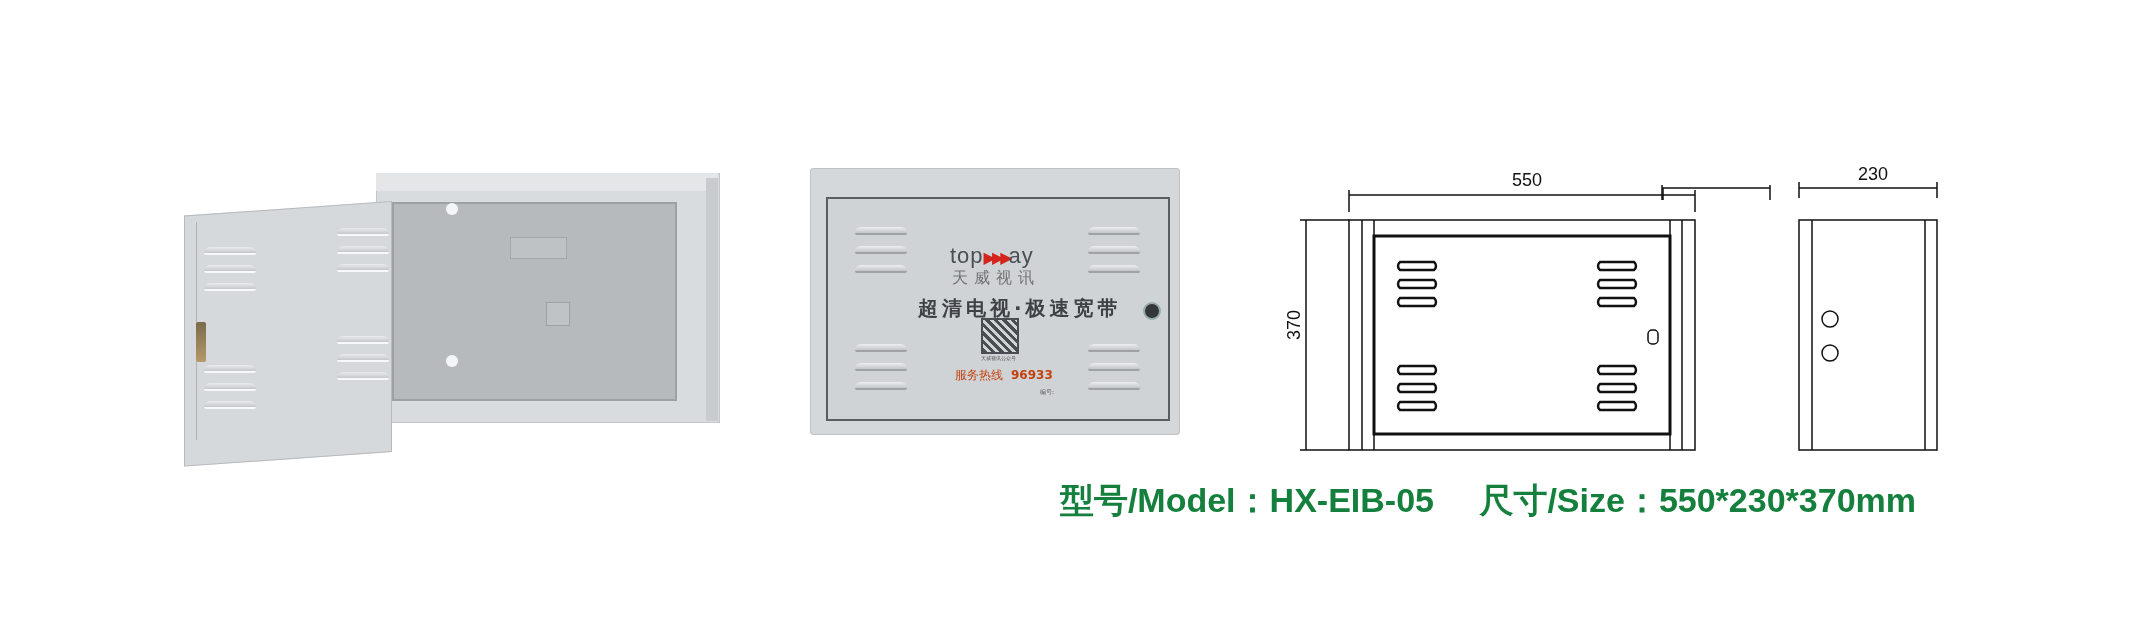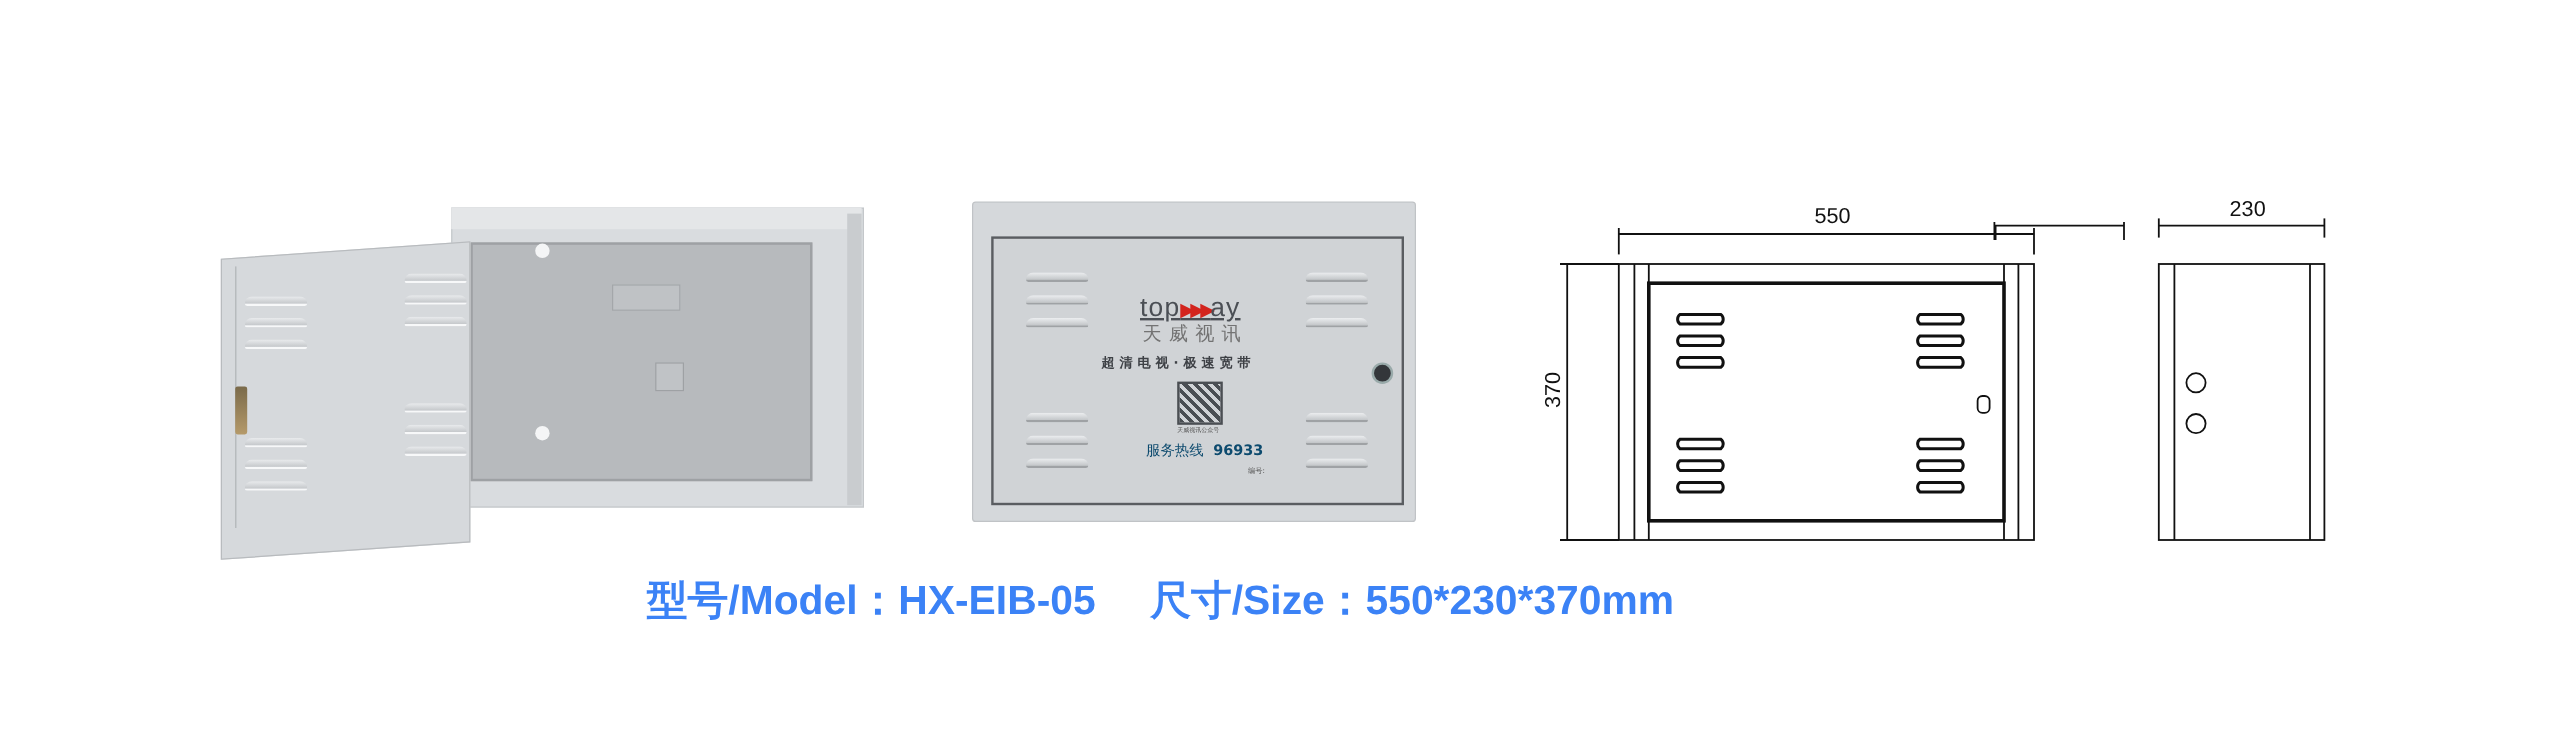--- a/index.html
+++ b/index.html
@@ -14,33 +14,33 @@
   .door-inner{left:196px;top:222px;width:184px;height:218px;border-left:1px solid #b0b3b6;}
   .slot{height:6px;width:52px;border-radius:6px 6px 2px 2px;background:linear-gradient(#e9ebed,#c5c8cb);border-bottom:2px solid #f7f8f9;}
   .knob{width:12px;height:12px;border-radius:50%;background:#f4f5f6;}
   .plate{left:510px;top:237px;width:55px;height:20px;border:1px solid #a4a7aa;background:#bfc2c5;}
   .sq{left:546px;top:302px;width:22px;height:22px;border:1px solid #9ea1a4;background:#c0c3c6;}
   .lock{left:196px;top:322px;width:10px;height:40px;background:linear-gradient(#7a6a4a,#b59a6a);border-radius:2px;}
   
   .box{left:810px;top:168px;width:368px;height:265px;background:#d5d8db;border:1px solid #c0c3c6;border-radius:3px;}
   .box-door{left:826px;top:197px;width:340px;height:220px;background:#d0d3d6;border:2px solid #5a5d61;}
   .box-slot{width:52px;height:6px;border-radius:6px 6px 2px 2px;background:linear-gradient(#eceef0,#c3c6c9);border-bottom:2px solid #9fa2a5;}
-  .logo{left:950px;top:243px;font-size:22px;color:#4b4f55;letter-spacing:1px;font-family:"Liberation Sans",sans-serif;text-decoration:underline;}
+  .logo{left:950px;top:243px;font-size:22px;color:#4b4f55;letter-spacing:1px;font-family:"Liberation Sans",sans-serif;}
   .arrows{color:#d3241e;font-size:16px;letter-spacing:-4px;}
   .cn1{left:952px;top:268px;font-size:16px;color:#737373;letter-spacing:6px;}
-  .cn2{left:918px;top:295px;font-size:11px;color:#3e4146;font-weight:bold;letter-spacing:4px;}
+  .cn2{left:918px;top:295px;font-size:20px;color:#3e4146;font-weight:bold;letter-spacing:4px;}
   .qr{left:981px;top:318px;width:34px;height:32px;background:repeating-linear-gradient(45deg,#4a4e53 0 3px,#d0d3d6 3px 6px);border:2px solid #4a4e53;}
   .qrcap{left:981px;top:355px;font-size:5px;color:#555;}
-  .hot{left:955px;top:367px;font-size:12px;color:#0c4a6e;}
+  .hot{left:955px;top:367px;font-size:12px;color:#c2410c;}
   .hot b{margin-left:8px;}
   .serial{left:1040px;top:388px;font-size:6px;color:#555;}
   .keyhole{left:1143px;top:302px;width:14px;height:14px;border-radius:50%;background:#33363a;border:2px solid #9aa;}
   
   svg{position:absolute;left:0;top:0;}
-  .caption{left:0;width:1934px;top:478px;text-align:center;font-size:34px;font-weight:bold;color:#3b82f6;font-family:"Liberation Sans",sans-serif;}
+  .caption{left:0;width:1934px;top:478px;text-align:right;font-size:34px;font-weight:bold;color:#15803d;font-family:"Liberation Sans",sans-serif;}
   .caption span{margin:0 18px;}
   .dimtxt{font-family:"Liberation Sans",sans-serif;font-size:18px;fill:#111;}
 </style>
 </head>
 <body>
 
 <div>
   <div class="abs cab-body"></div>
   <div class="abs cab-top"></div>
   <div class="abs cab-inner"></div>

